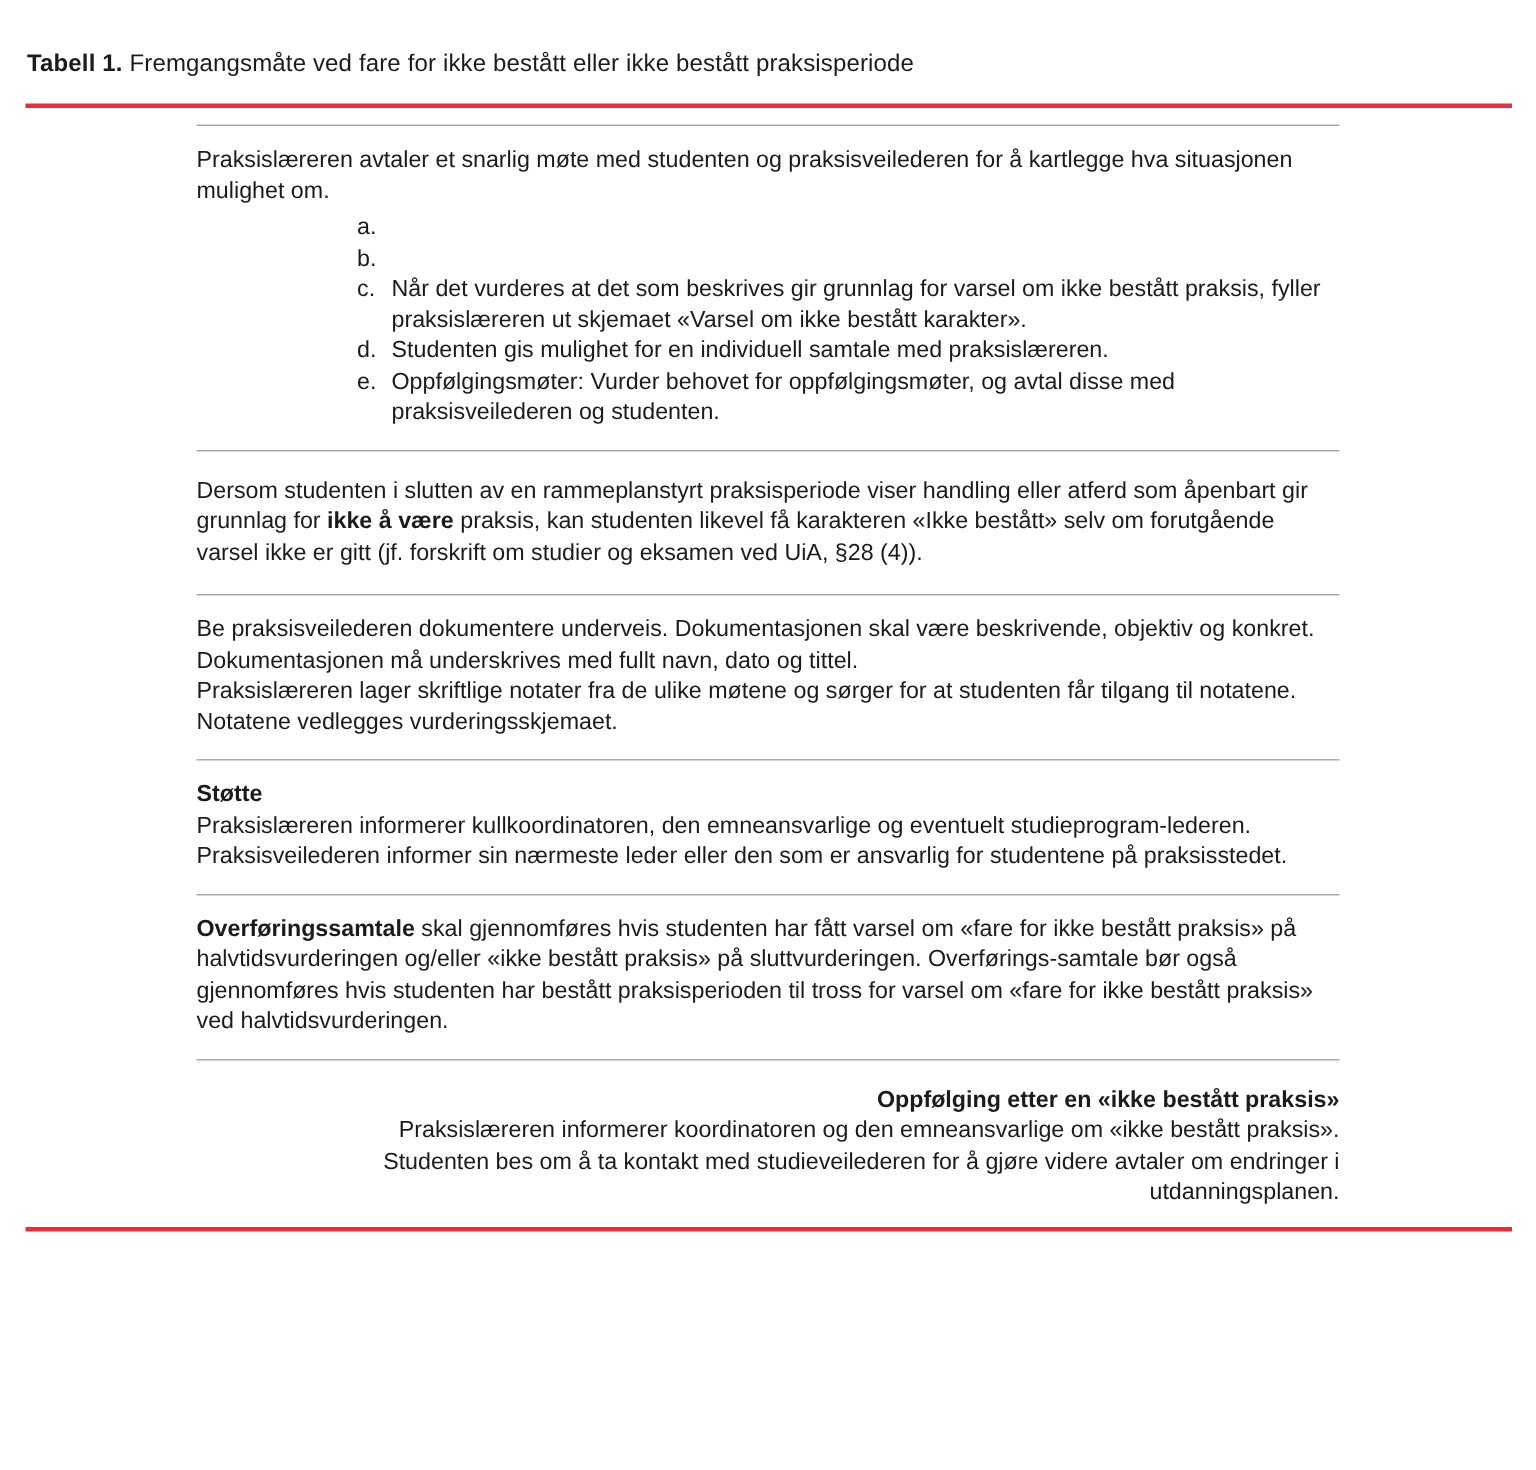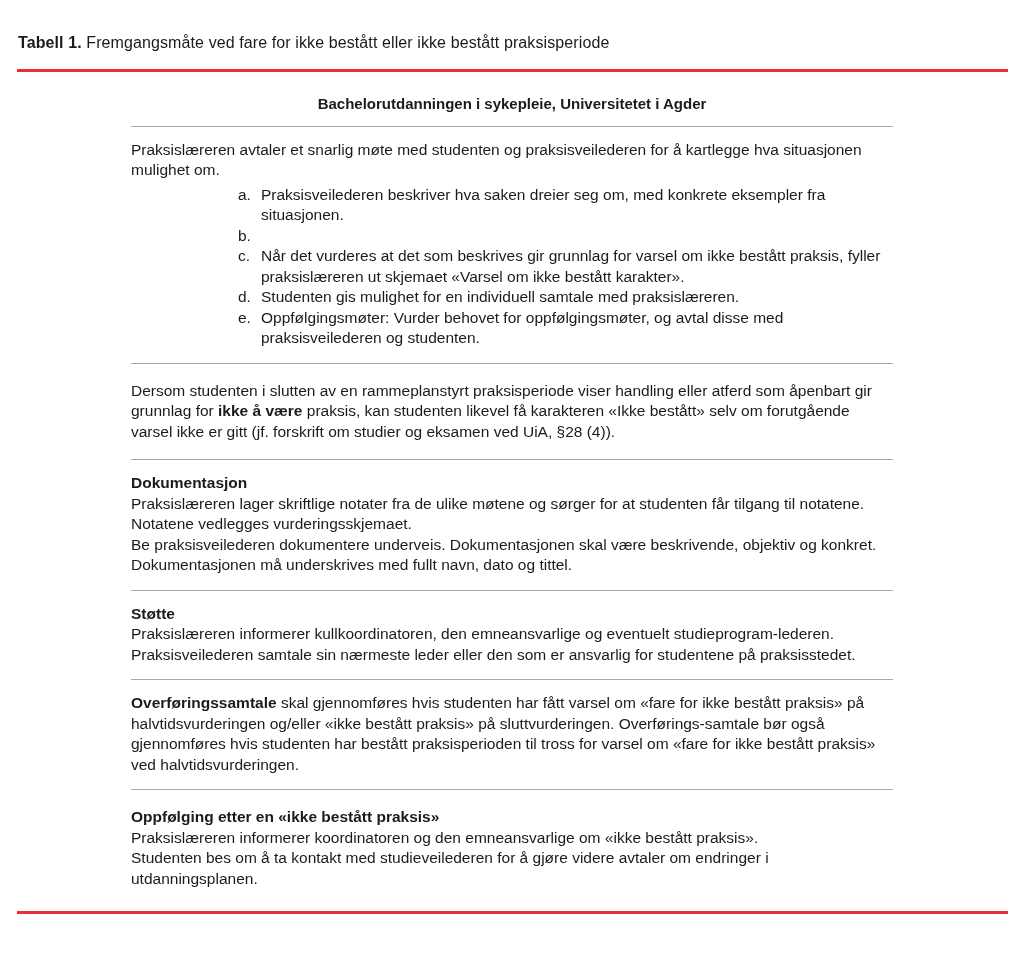--- a/index.html
+++ b/index.html
@@ -42,21 +42,21 @@
     font-weight: 700;
     text-align: center;
   }
   .divider {
     height: 1px;
     background: #a9a9a9;
   }
   .divider.under-header { margin-top: 11px; }
   .section { padding: 13px 0 14px 0; }
   .section.pad-lg { padding: 17px 0 17px 0; }
-  .section.last { padding: 17px 0 22px 0; }
+  .section.last { padding: 17px 0 12px 0; text-align: right; }
   .section p { margin: 0; }
   .heading { font-weight: 700; }
   .list { margin-top: 4px; }
   .li { display: flex; }
   .li .marker {
     flex: none;
     margin-left: 107px;
     width: 23px;
   }
   .li .li-text { flex: 1; }
@@ -65,29 +65,27 @@
 <body>
 
 <div class="page">
 
   <p class="caption"><span class="b">Tabell 1.</span><span> Fremgangsmåte ved fare for ikke bestått eller ikke bestått praksisperiode</span></p>
 
   <div class="red-rule top"></div>
 
   <div class="content">
 
-    <div class="thead">Bachelorutdanningen i sykepleie, Universitetet i Agder</div>
     <div class="divider under-header"></div>
 
     <div class="section">
       <p>Praksislæreren avtaler et snarlig møte med studenten og praksisveilederen for å kartlegge hva situasjonen mulighet om.</p>
       <div class="list">
         <div class="li">
           <span class="marker">a.</span>
-          <span class="li-text">Praksisveilederen beskriver hva saken dreier seg om, med konkrete eksempler fra situasjonen.</span>
         </div>
         <div class="li">
           <span class="marker">b.</span>
         </div>
         <div class="li">
           <span class="marker">c.</span>
           <span class="li-text">Når det vurderes at det som beskrives gir grunnlag for varsel om ikke bestått praksis, fyller praksislæreren ut skjemaet «Varsel om ikke bestått karakter».</span>
         </div>
         <div class="li">
           <span class="marker">d.</span>
@@ -102,31 +100,30 @@
 
     <div class="divider"></div>
 
     <div class="section pad-lg">
       <p><span>Dersom studenten i slutten av en rammeplanstyrt praksisperiode viser handling eller atferd som åpenbart gir grunnlag for </span><span class="b">ikke å være</span><span> praksis, kan studenten likevel få karakteren «Ikke bestått» selv om forutgående varsel ikke er gitt (jf. forskrift om studier og eksamen ved UiA, §28 (4)).</span></p>
     </div>
 
     <div class="divider"></div>
 
     <div class="section">
-      <p class="heading">Dokumentasjon</p>
+      <p>Be praksisveilederen dokumentere underveis. Dokumentasjonen skal være beskrivende, objektiv og konkret. Dokumentasjonen må underskrives med fullt navn, dato og tittel.</p>
       <p>Praksislæreren lager skriftlige notater fra de ulike møtene og sørger for at studenten får tilgang til notatene. Notatene vedlegges vurderingsskjemaet.</p>
-      <p>Be praksisveilederen dokumentere underveis. Dokumentasjonen skal være beskrivende, objektiv og konkret. Dokumentasjonen må underskrives med fullt navn, dato og tittel.</p>
     </div>
 
     <div class="divider"></div>
 
     <div class="section">
       <p class="heading">Støtte</p>
       <p>Praksislæreren informerer kullkoordinatoren, den emneansvarlige og eventuelt studieprogram-lederen.</p>
-      <p>Praksisveilederen samtale sin nærmeste leder eller den som er ansvarlig for studentene på praksisstedet.</p>
+      <p>Praksisveilederen informer sin nærmeste leder eller den som er ansvarlig for studentene på praksisstedet.</p>
     </div>
 
     <div class="divider"></div>
 
     <div class="section">
       <p><span class="b">Overføringssamtale</span><span> skal gjennomføres hvis studenten har fått varsel om «fare for ikke bestått praksis» på halvtidsvurderingen og/eller «ikke bestått praksis» på sluttvurderingen. Overførings-samtale bør også gjennomføres hvis studenten har bestått praksisperioden til tross for varsel om «fare for ikke bestått praksis» ved halvtidsvurderingen.</span></p>
     </div>
 
     <div class="divider"></div>
 

